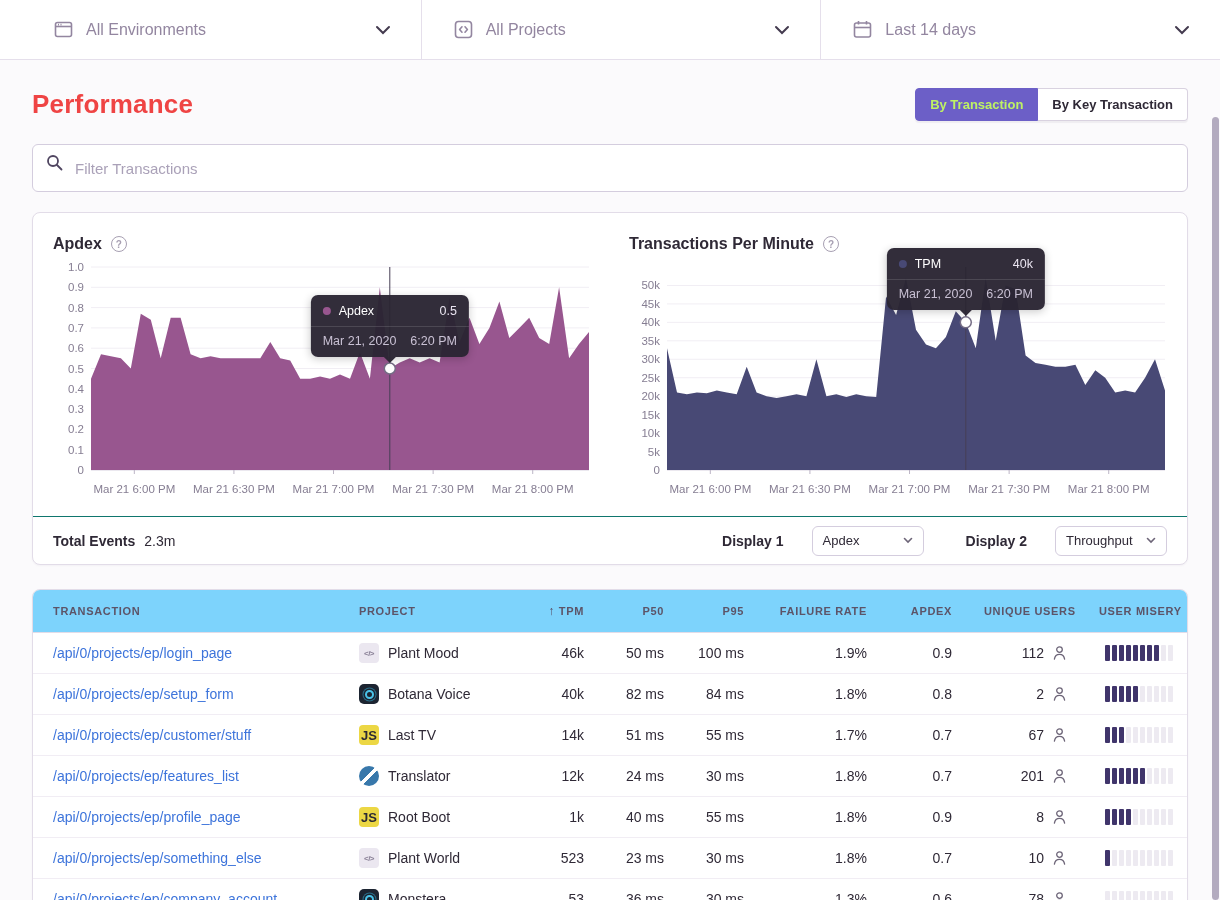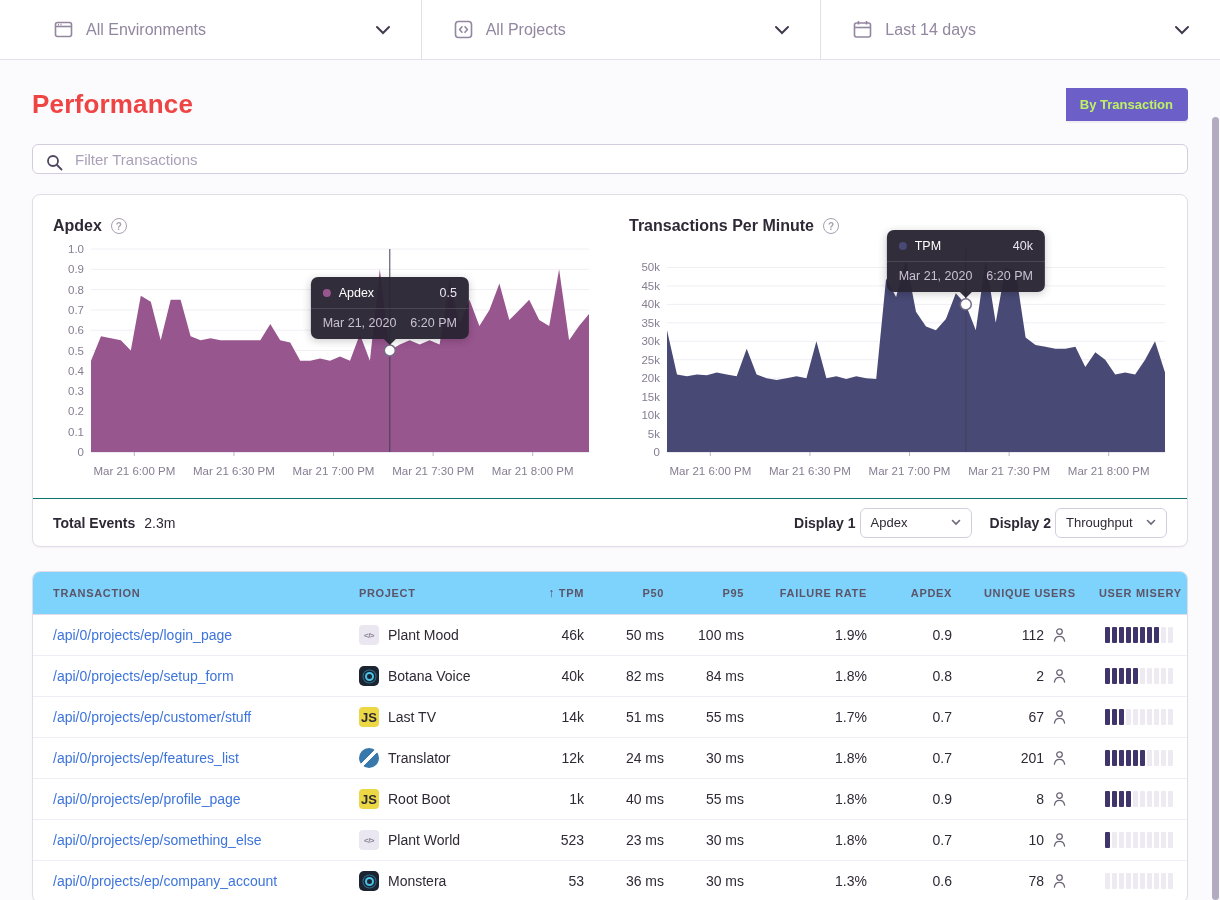--- a/index.html
+++ b/index.html
@@ -22,40 +22,40 @@
   .page-head { display:flex; align-items:center; justify-content:space-between; margin-top:28px; }
   .page-title { font-size:26px; font-weight:600; color:#ef4444; letter-spacing:.2px; }
   .seg { display:flex; border-radius:4px; box-shadow:0 2px 1px rgba(50,30,70,.06); }
   .seg button { font-family:inherit; font-size:13px; font-weight:700; padding:0 14px; height:33px;
     border:1px solid #d9d2e0; background:#fff; color:#2f2936; cursor:pointer; }
   .seg button:first-child { border-radius:4px 0 0 4px; }
   .seg button:last-child { border-radius:0 4px 4px 0; border-left:none; }
   .seg button.active { background:#6C5FC7; border-color:#6C5FC7; color:#bef264; }
   
   .searchbar { position:relative; margin-top:23px; }
-  .searchbar input { width:100%; height:30px; border:1px solid #d4cdde; border-radius:6px;
+  .searchbar input { width:100%; height:48px; border:1px solid #d4cdde; border-radius:6px;
     padding:0 14px 0 42px; font-size:15px; font-family:inherit; color:#2f2936; background:#fff; }
   .searchbar input::placeholder { color:#aaa1b8; }
   .search-ic { position:absolute; left:14px; top:10px; color:#4f4560; }
   
   .panel { background:#fff; border:1px solid #e2dce8; border-radius:8px; margin-top:20px;
     box-shadow:0 1px 2px rgba(50,30,70,.04); }
   .charts-row { display:flex; gap:36px; padding:16px 20px 0; }
   .chart { width:540px; }
   .chart-title-row { display:flex; align-items:center; margin:6px 0 4px 0; }
   .chart-title { font-size:16px; font-weight:600; color:#2f2936; }
   .help { width:16px; height:16px; border:1px solid #a79fb2; color:#a79fb2; border-radius:50%;
     font-size:10px; font-weight:700; display:inline-flex; align-items:center; justify-content:center;
     margin-left:9px; cursor:pointer; }
   .plot-wrap { position:relative; }
   .panel-footer { border-top:1px solid #0f766e; margin-top:10px; height:48px; display:flex;
     align-items:center; padding:0 20px; }
   .total-events { font-size:14px; display:flex; gap:9px; align-items:baseline; }
   .total-events .lbl { font-weight:700; }
-  .displays { margin-left:auto; display:flex; align-items:center; gap:4px; }
+  .displays { margin-left:auto; display:flex; align-items:center; gap:28px; }
   .displays .dlabel { font-size:14px; font-weight:700; }
   .fake-select { display:flex; align-items:center; width:112px; height:30px; border:1px solid #d4cdde;
     border-radius:6px; padding:0 10px; font-size:13px; color:#2f2936; background:#fff; cursor:pointer;
     margin-right:14px; }
   .fake-select:last-child { margin-right:0; }
   .fake-select .val { flex:1; }
   .fake-select .chev { font-size:11px; color:#6d6578; }
   
   .ctooltip { position:absolute; background:rgba(42,36,50,.96); border-radius:7px; color:#fff;
     font-size:12.5px; min-width:148px; transform:translate(-50%,-100%); pointer-events:none; z-index:5;
@@ -149,20 +149,21 @@
     </span>
   </div>
 </header>
 
 <main class="content">
 
   <div class="page-head">
     <h1 class="page-title">Performance</h1>
     <div class="seg">
       <button class="active">By Transaction</button>
+      <button>By Key Transaction</button>
     </div>
   </div>
 
   <div class="searchbar">
     <span class="search-ic">
       <svg width="17" height="17" viewBox="0 0 17 17" fill="none" stroke="currentColor" stroke-width="1.8">
         <circle cx="7" cy="7" r="5"></circle>
           <path d="M11 11 L15.5 15.5" stroke-linecap="round"></path>
       </svg>
     </span>

